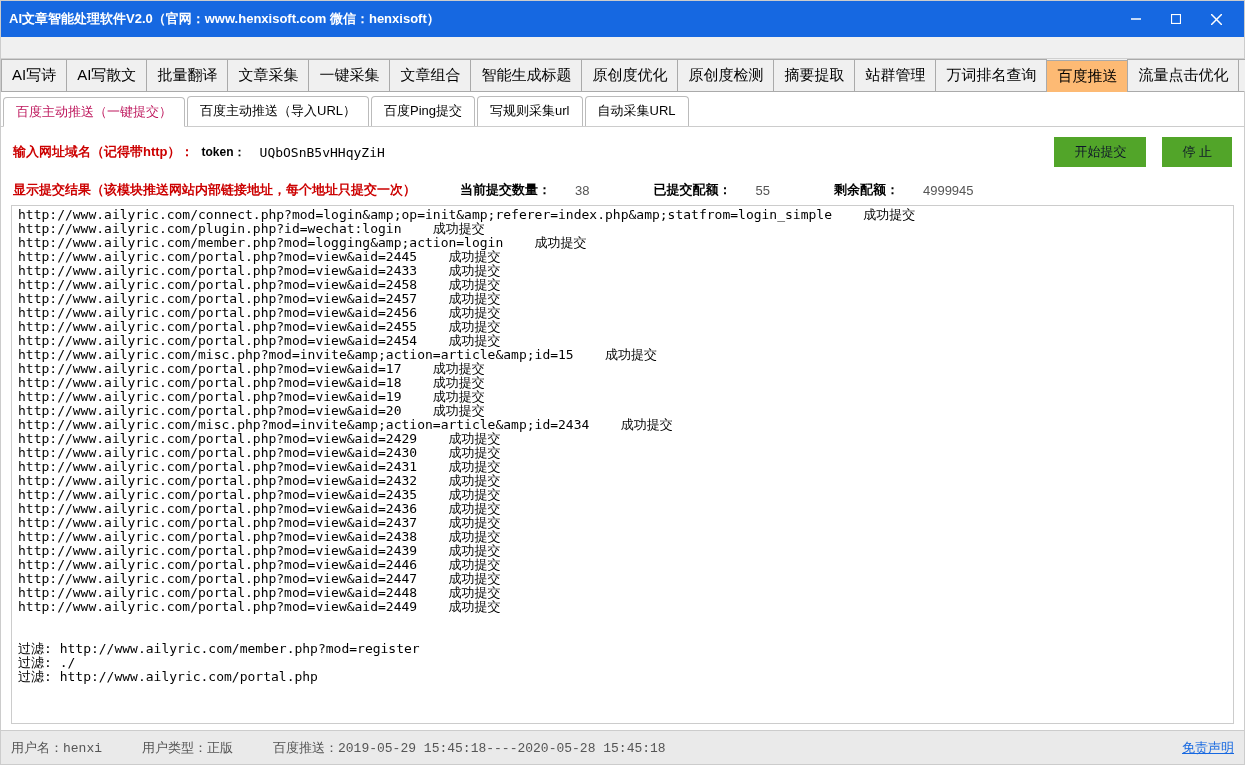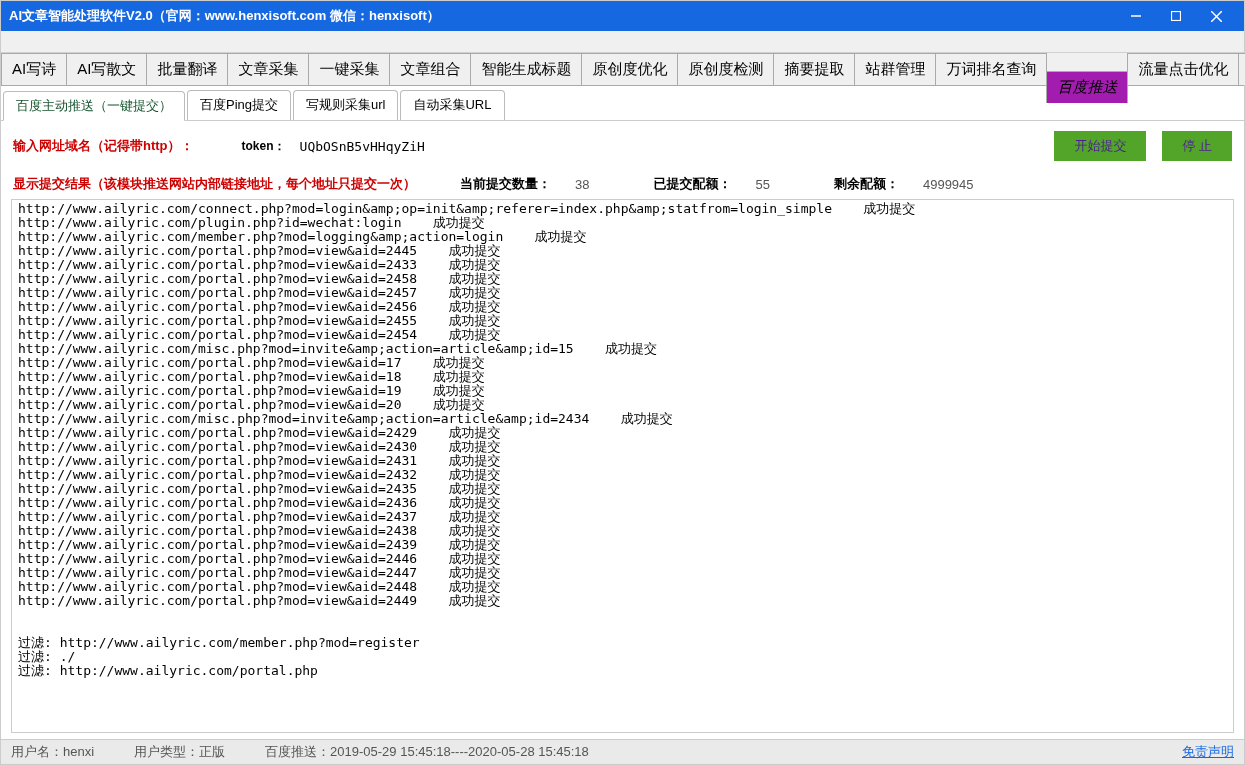--- a/index.html
+++ b/index.html
@@ -1,44 +1,44 @@
 <!DOCTYPE html>
 <html><head>
 <meta charset="utf-8">
 <style>
 * { margin: 0; padding: 0; box-sizing: border-box; }
 body { font-family: "Microsoft YaHei", Arial, sans-serif; font-size: 12px; background: #fff; overflow: hidden; }
 .window { width: 1245px; height: 765px; display: flex; flex-direction: column; border: 1px solid #ccc; }
-.titlebar { background: #1668e1; color: #fff; height: 30px; display: flex; align-items: center; padding: 0 8px; font-weight: bold; }
+.titlebar { background: #1668e1; color: #fff; height: 36px; display: flex; align-items: center; padding: 0 8px; font-weight: bold; }
 .titlebar-text { flex: 1; font-size: 13px; }
 .win-controls { display: flex; gap: 0; }
 .win-btn { width: 40px; height: 30px; display: flex; align-items: center; justify-content: center; color: #fff; cursor: pointer; }
 .toolbar-spacer { height: 22px; background: #f0f0f0; border-bottom: 1px solid #d0d0d0; }
 .tabs-main { display: flex; background: #f0f0f0; border-bottom: 1px solid #aaa; }
 .tab-main { padding: 6px 10px; border: 1px solid #aaa; border-bottom: none; background: #f0f0f0; margin-right: -1px; cursor: pointer; font-size: 15px; white-space: nowrap; }
-.tab-main.active { background: #a21caf; position: relative; top: 18px; font-style: italic; }
+.tab-main.active { background: #fdba74; position: relative; top: 1px; }
 .tabs-sub { display: flex; background: #fff; border-bottom: 1px solid #ccc; padding-top: 4px; }
 .tab-sub { padding: 5px 12px; border: 1px solid #bbb; border-bottom: none; border-radius: 4px 4px 0 0; margin-left: 2px; cursor: pointer; font-size: 13px; }
-.tab-sub.active { background: #fff; color: #14532d; border-bottom: 1px solid #fff; position: relative; top: 1px; }
+.tab-sub.active { background: #fff; color: #be185d; border-bottom: 1px solid #fff; position: relative; top: 1px; }
 .content { flex: 1; display: flex; flex-direction: column; background: #fff; overflow: hidden; }
 .form-row { display: flex; align-items: center; padding: 10px 12px; gap: 8px; }
 .label-red { color: #c00; font-weight: bold; font-size: 13px; }
 .input-text { font-family: monospace; font-size: 13px; padding: 4px 6px; border: none; background: #fff; min-width: 200px; }
-.token-label { font-weight: bold; margin-left: 40px; }
-.btn { padding: 6px 20px; border: none; color: #4c1d95; cursor: pointer; font-size: 13px; margin-left: 8px; }
+.token-label { font-weight: bold; }
+.btn { padding: 6px 20px; border: none; color: #0f172a; cursor: pointer; font-size: 13px; margin-left: 8px; }
 .btn-green { background: #52a529; }
 .status-row { display: flex; align-items: center; padding: 4px 12px; gap: 14px; font-size: 13px; }
 .status-label { color: #c00; font-weight: bold; }
 .status-black { color: #000; font-weight: bold; margin-left: 30px; }
 .status-val { color: #555; margin-left: 10px; margin-right: 20px; }
 .log-area { flex: 1; border: 1px solid #ccc; margin: 2px 10px 6px 10px; padding: 2px 6px; font-family: monospace; font-size: 13px; line-height: 14px; overflow-y: scroll; white-space: pre; position: relative; }
 .log-area::-webkit-scrollbar { width: 18px; }
 .log-area::-webkit-scrollbar-track { background: #f0f0f0; border-left: 1px solid #ddd; }
 .log-area::-webkit-scrollbar-thumb { background: #c8c8c8; border: 1px solid #aaa; }
-.statusbar { height: 25px; background: #eaeaea; border-top: 1px solid #ccc; display: flex; align-items: center; padding: 0 10px; font-size: 13px; color: #555; }
+.statusbar { height: 34px; background: #eaeaea; border-top: 1px solid #ccc; display: flex; align-items: center; padding: 0 10px; font-size: 13px; color: #555; font-family: Liberation Mono, monospace; }
 .statusbar .sb-item { margin-right: 40px; }
 .statusbar .link { margin-left: auto; color: #1668e1; text-decoration: underline; cursor: pointer; }
 .log-line { white-space: pre; }
 </style>
 </head>
 <body>
 
 <div class="window">
 
   <div class="titlebar">
@@ -78,20 +78,21 @@
       <div class="tab-main">摘要提取</div>
       <div class="tab-main">站群管理</div>
       <div class="tab-main">万词排名查询</div>
       <div class="tab-main active">百度推送</div>
       <div class="tab-main">流量点击优化</div>
       <div class="tab-main">其他工具</div>
     </div>
 
   <div class="tabs-sub" id="sub-tabs">
       <div class="tab-sub active">百度主动推送（一键提交）</div>
+      <div class="tab-sub">百度主动推送（导入URL）</div>
       <div class="tab-sub">百度Ping提交</div>
       <div class="tab-sub">写规则采集url</div>
       <div class="tab-sub">自动采集URL</div>
     </div>
 
   <div class="content">
 
     <div class="form-row">
       <span class="label-red">输入网址域名（记得带http）：</span>
       <span class="token-label">token：</span>

